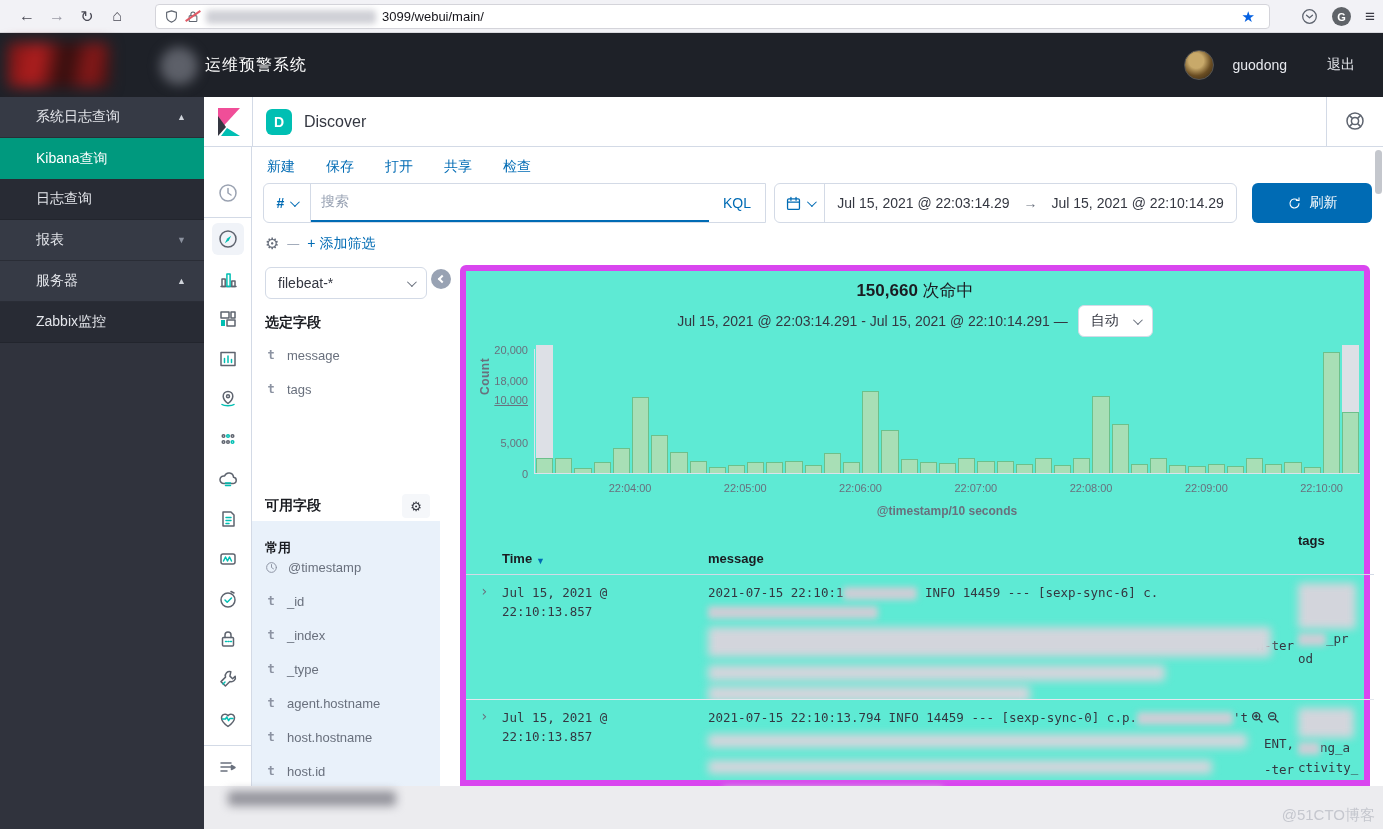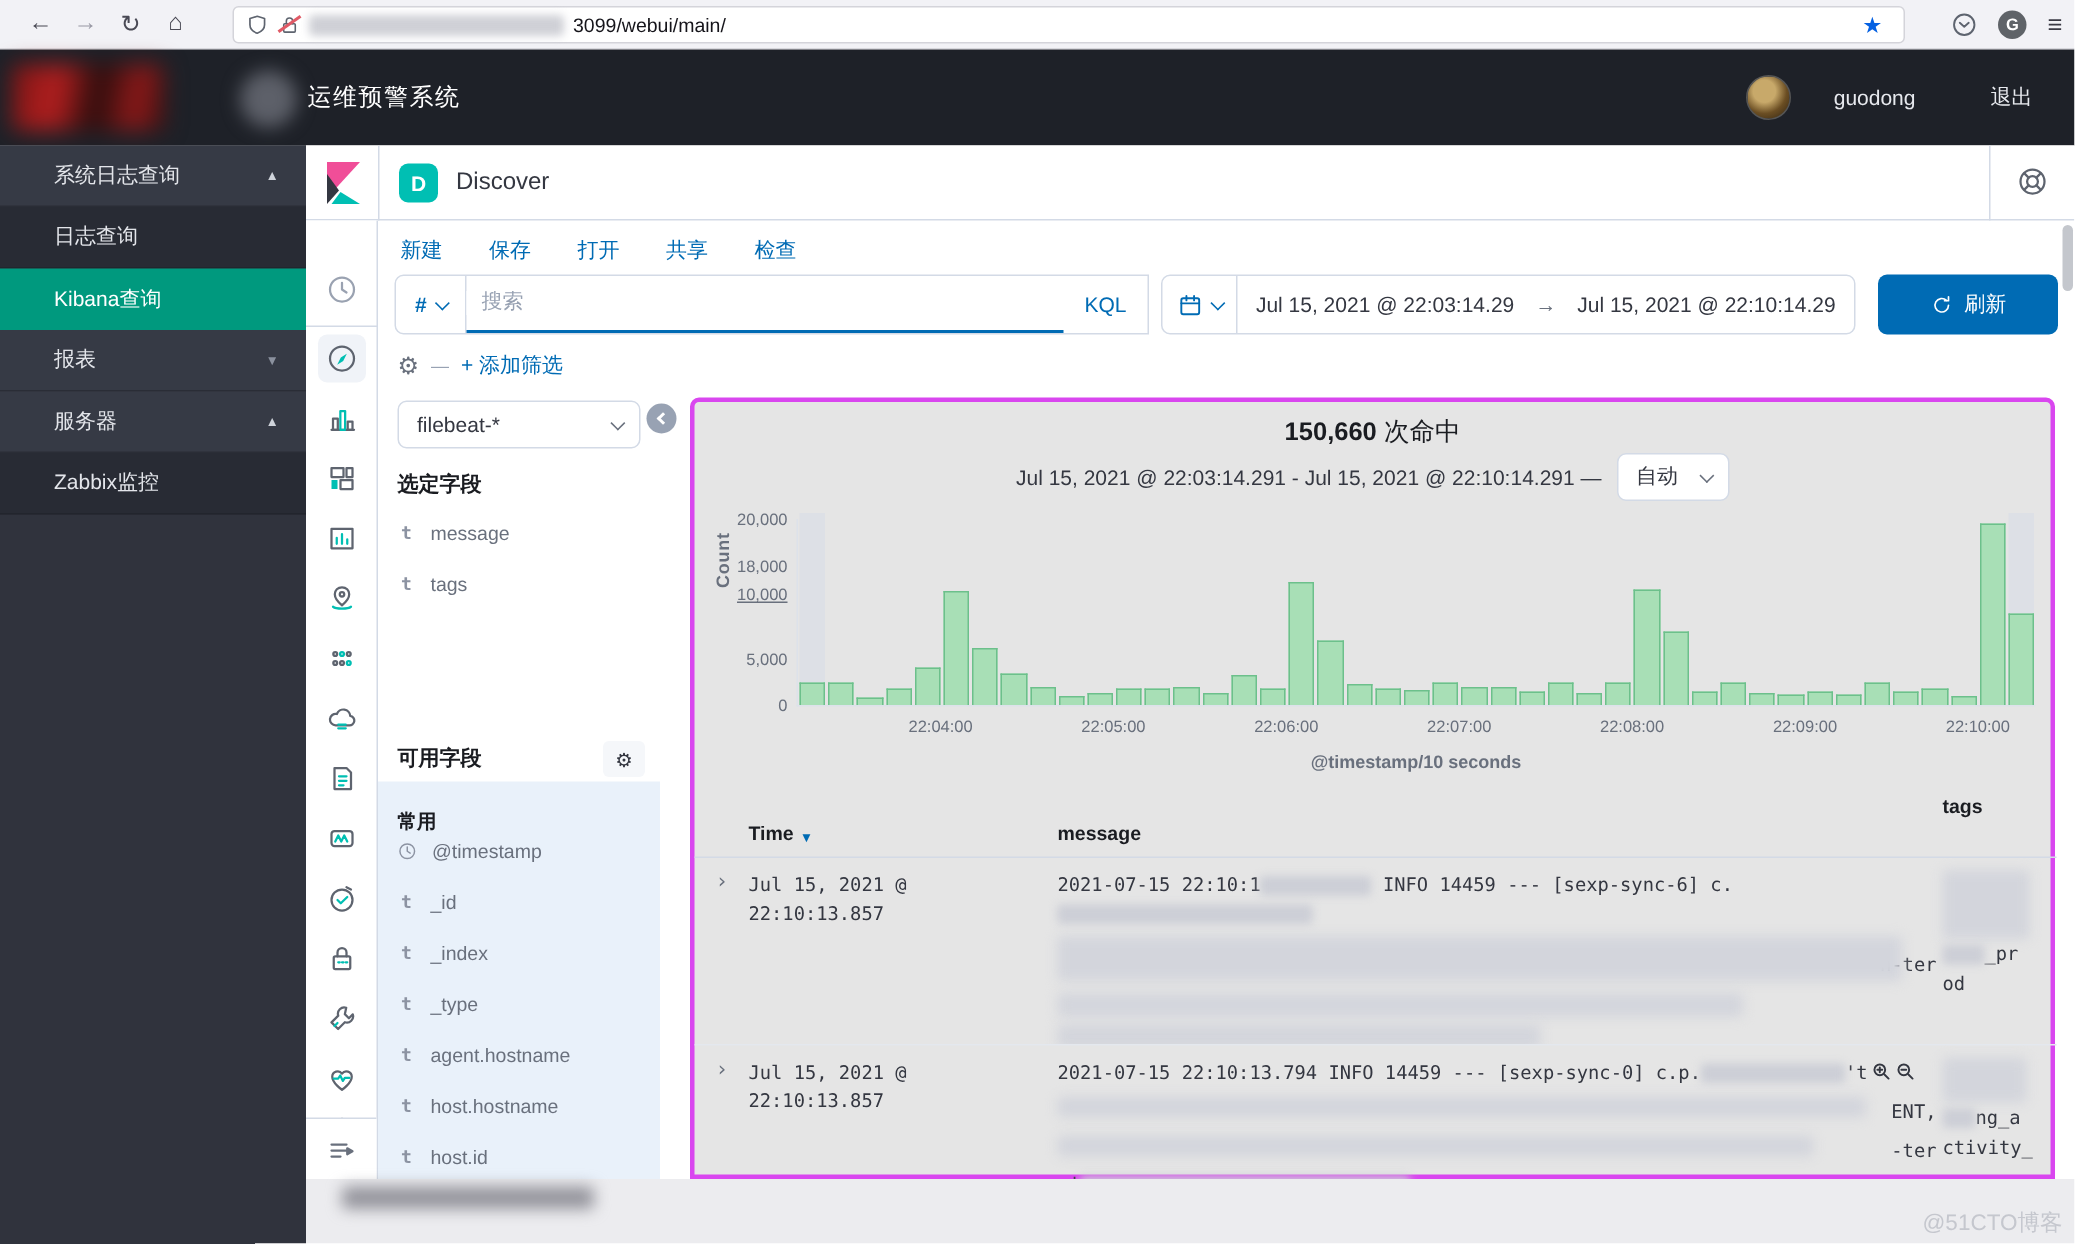--- a/index.html
+++ b/index.html
@@ -17,21 +17,21 @@
   .chrome-right { position:absolute; right:8px; top:0; height:33px; display:flex; align-items:center; gap:14px; }
   .g-avatar { width:19px; height:19px; border-radius:50%; background:#5f6368; color:#fff; font-size:11px; font-weight:bold; display:flex; align-items:center; justify-content:center; }
   .hamburger { font-size:17px; color:#3a3a44; }
 
   
   .app-header { position:absolute; left:0; top:33px; width:1383px; height:64px; background:#1e2128; display:flex; align-items:center; }
   .logo-blur { position:absolute; left:8px; top:10px; width:102px; height:44px; border-radius:4px; filter:blur(7px);
     background:linear-gradient(100deg,#7a1515 0%,#b41f1f 30%,#2a0d0d 55%,#8f1a1a 80%,#3a1010 100%); }
   .logo-blur2 { position:absolute; left:160px; top:14px; width:38px; height:38px; border-radius:50%; filter:blur(6px); background:#5d6069; }
   .app-title { position:absolute; left:205px; top:0; height:64px; display:flex; align-items:center; color:#fff; font-size:16px; letter-spacing:1px; }
-  .hdr-right { position:absolute; right:28px; top:0; height:64px; display:flex; align-items:center; gap:28px; color:#e7e9ee; font-size:14px; }
+  .hdr-right { position:absolute; right:28px; top:0; height:64px; display:flex; align-items:center; gap:18px; color:#e7e9ee; font-size:14px; }
   .avatar { width:30px; height:30px; border-radius:50%; background:radial-gradient(circle at 40% 35%, #c8a96a 0 30%, #6b4e23 60%, #2c2010 100%); border:1px solid #555; }
 
   
   .sidebar { position:absolute; left:0; top:97px; width:204px; height:732px; background:#30333d; }
   .side-item { position:relative; height:41px; display:flex; align-items:center; padding-left:36px; font-size:14px; color:#e3e5ea; cursor:pointer; }
   .side-item.parent { background:#363a45; border-bottom:1px solid #2a2d36; }
   .side-item.child { background:#282b34; border-bottom:1px solid #22252d; }
   .side-item.active { background:#00997e; color:#fff; }
   .caret { position:absolute; right:18px; font-size:9px; color:#cfd3da; }
   .caret.down { color:#8b919e; }
@@ -86,21 +86,21 @@
   .f-type { width:12px; font-family:"DejaVu Sans Mono",monospace; font-size:12px; font-weight:bold; color:#8c93a2; text-align:center; }
   .fields-gear { position:absolute; right:10px; top:237px; width:28px; height:24px; border-radius:4px; background:#f5f7fa; display:flex; align-items:center; justify-content:center; cursor:pointer; }
   .popular-box { position:absolute; left:0; top:264px; width:188px; height:300px; background:#e9f1fa; }
   .chev { display:inline-block; width:7px; height:7px; border-right:1.8px solid #69707d; border-bottom:1.8px solid #69707d; transform:rotate(45deg) translateY(-2px); }
   .chev.blue { border-color:#006bb4; }
 
   .collapse-circle { position:absolute; left:227px; top:172px; width:20px; height:20px; border-radius:50%; background:#98a2b3; color:#fff; display:flex; align-items:center; justify-content:center; cursor:pointer; z-index:5; }
   .collapse-circle .cc { width:6px; height:6px; border-left:2px solid #fff; border-bottom:2px solid #fff; transform:rotate(45deg); margin-left:2px; }
 
   
-  .main-panel { position:absolute; left:256px; top:168px; width:910px; height:521px; background:#e5e5e5; border:3px solid #d946ef; border-radius:6px 6px 0 0; }
+  .main-panel { position:absolute; left:256px; top:168px; width:910px; height:521px; background:#5eead4; border:6px solid #d946ef; border-radius:6px 6px 0 0; }
   .hits-line { position:absolute; left:0; top:8px; width:100%; text-align:center; font-size:17px; color:#1a1c21; }
   .hits-line b { font-weight:bold; }
   .range-line { position:absolute; left:0; top:34px; width:100%; display:flex; align-items:center; justify-content:center; gap:10px; font-size:14px; color:#343741; }
   .interval-select { height:32px; border:1px solid #d3dae6; border-radius:6px; display:flex; align-items:center; gap:14px; padding:0 12px; font-size:14px; color:#343741; cursor:pointer; background:#fff; }
 
   .chart-wrap { position:absolute; left:10px; top:72px; width:890px; height:175px; }
   .ylab { position:absolute; left:2px; top:52px; transform:rotate(-90deg); transform-origin:left top; font-size:12px; font-weight:bold; color:#69707d; letter-spacing:.5px; }
   .plot { position:absolute; left:58px; top:6px; right:6px; bottom:44px; border-left:1px solid #dde2ea; border-bottom:1px solid #dde2ea; display:flex; align-items:flex-end; }
   .bar-slot { flex:1; position:relative; height:100%; display:flex; align-items:flex-end; padding:0 1px; }
   .bar { position:relative; width:100%; background:#a8dfb6; border:1px solid #6cc08b; border-bottom:none; z-index:2; }
@@ -175,25 +175,25 @@
       <span>guodong</span>
       <span style="margin-left:22px;cursor:pointer;">退出</span>
     </div>
   </div>
 
   <div class="sidebar">
     <div class="side-item parent">
       <span>系统日志查询</span>
         <span class="caret">▲</span>
     </div>
+    <div class="side-item active">
+      <span>Kibana查询</span>
+    </div>
     <div class="side-item child">
       <span>日志查询</span>
-    </div>
-    <div class="side-item active">
-      <span>Kibana查询</span>
     </div>
     <div class="side-item parent">
       <span>报表</span>
         <span class="caret down">▼</span>
     </div>
     <div class="side-item parent">
       <span>服务器</span>
         <span class="caret">▲</span>
     </div>
     <div class="side-item child">

